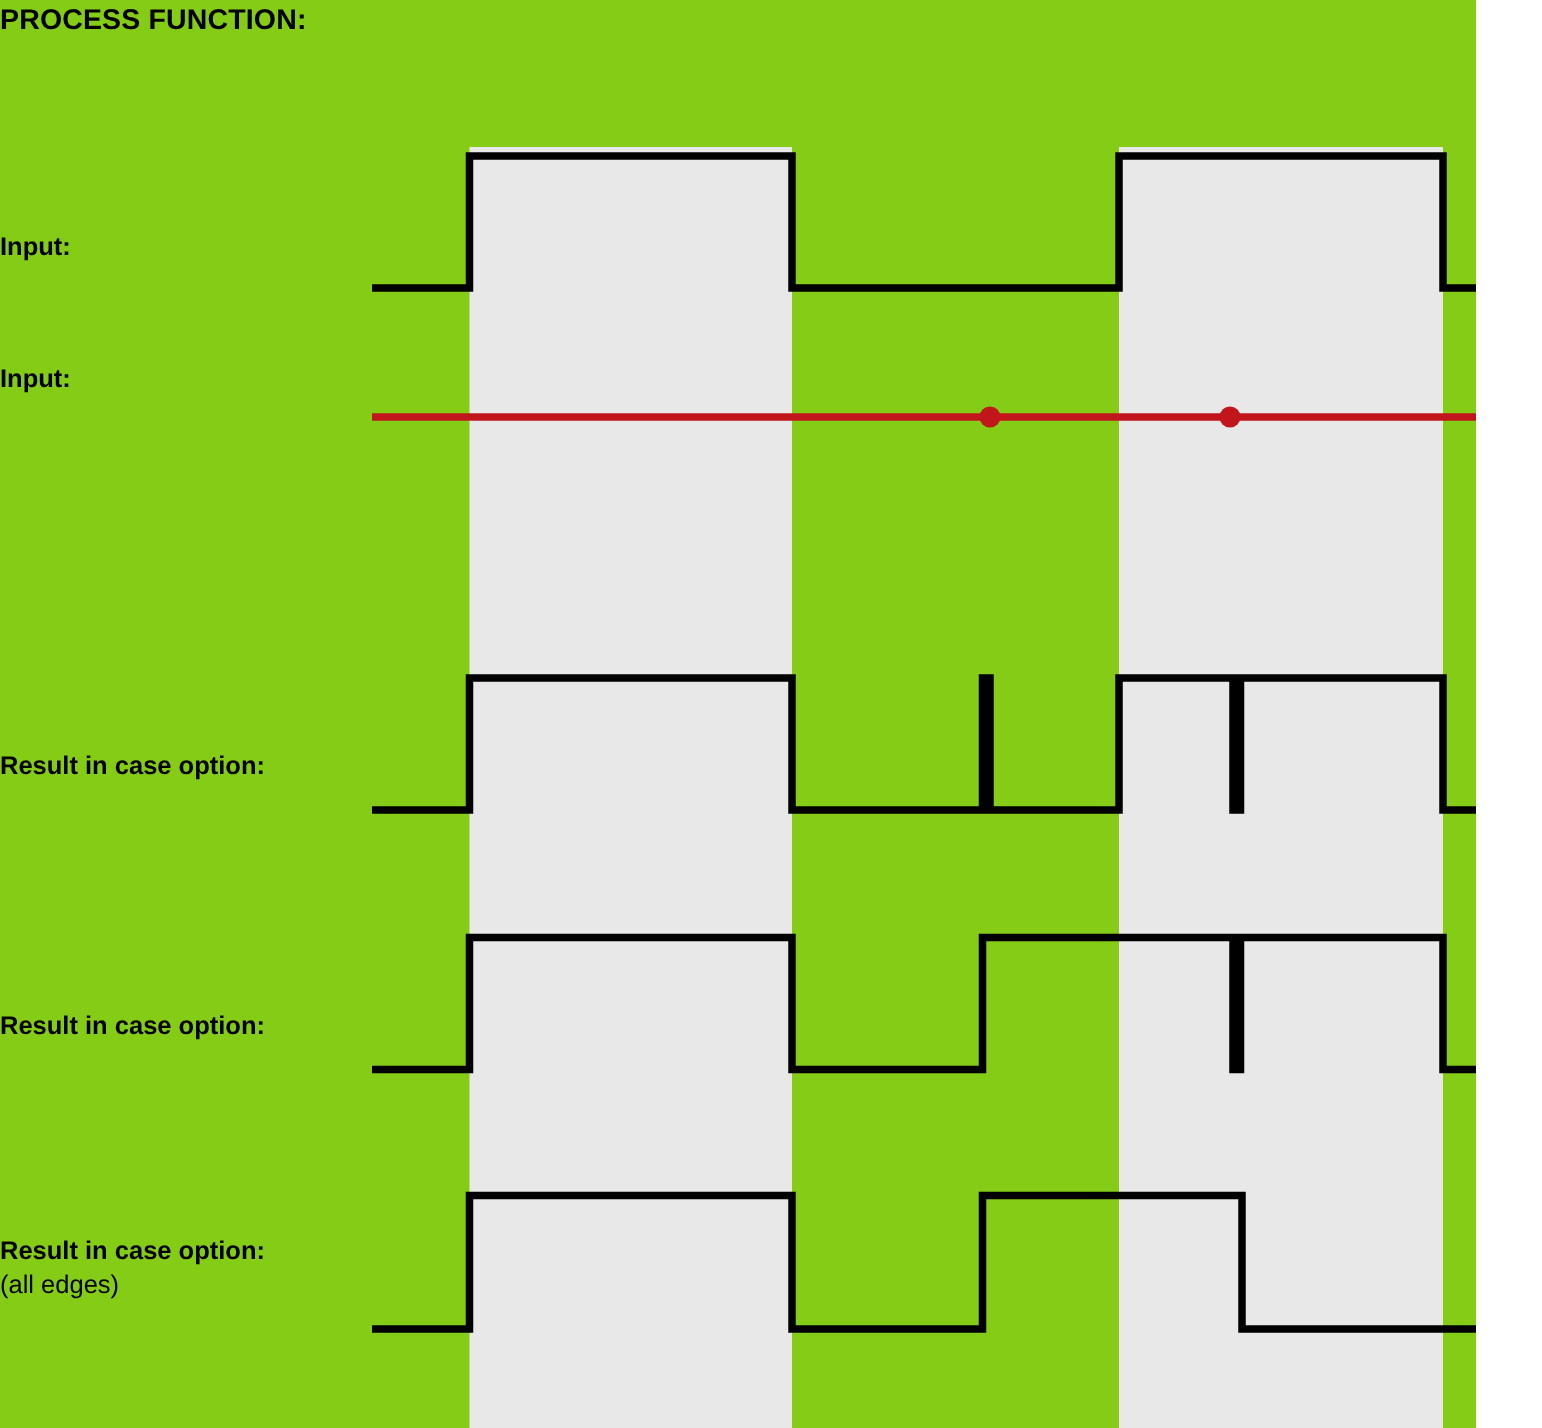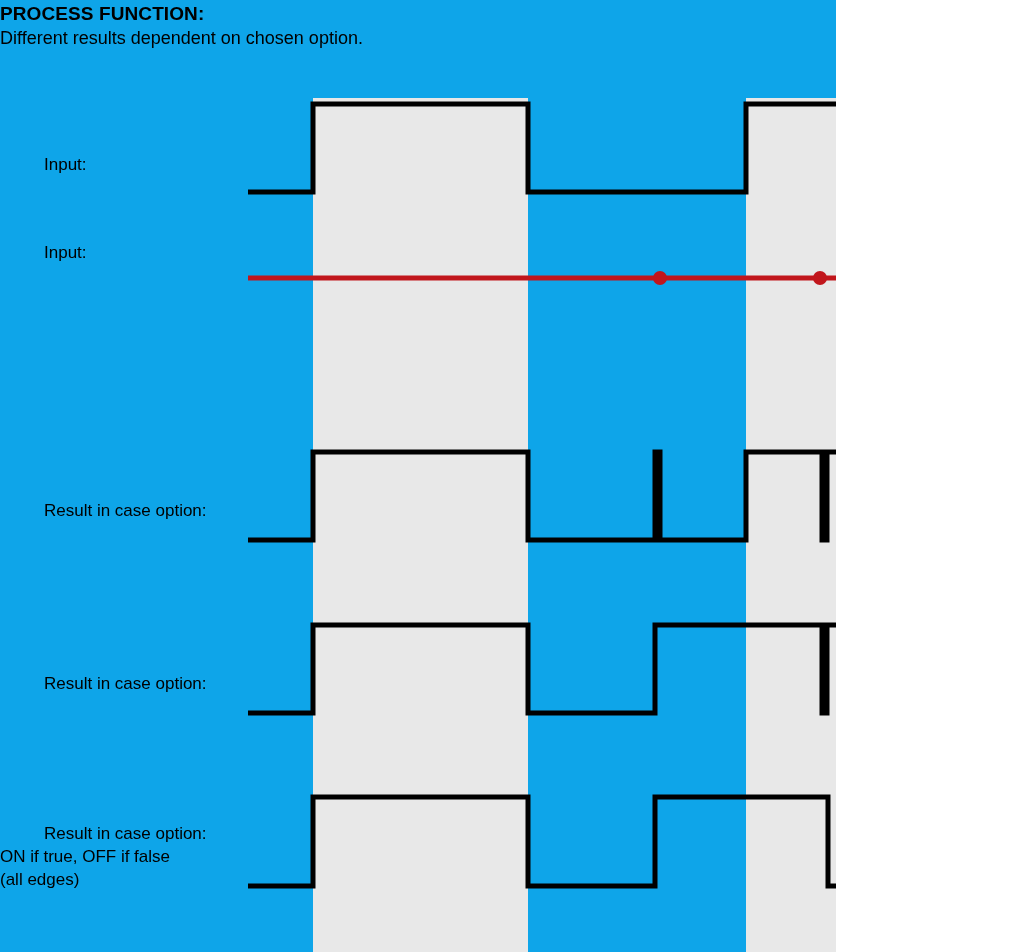--- a/index.html
+++ b/index.html
@@ -8,24 +8,24 @@
     padding: 0;
     background: #ffffff;
   }
   body {
     font-family: "Liberation Sans", sans-serif;
     color: #000000;
     -webkit-font-smoothing: antialiased;
   }
   #page {
     position: relative;
-    width: 836px;
+    width: 984px;
     height: 952px;
     overflow: hidden;
-    background: #0ea5e9;
+    background: #84cc16;
   }
 
   
   #header {
     position: absolute;
     left: 0px;
     top: 0px;
     width: 640px;
   }
   .title {
@@ -45,22 +45,21 @@
   
   .row-label {
     position: absolute;
     left: 0px;
     width: 246px;
     font-size: 17px;
     line-height: 23px;
   }
   .row-label .lbl-strong {
     display: block;
-    font-weight: normal;
-    padding-left: 44px;
+    font-weight: bold;
   }
   .row-label .lbl-plain {
     display: block;
     font-weight: normal;
   }
 
   #label-input-monitored   { top: 153px; }
   #label-input-request     { top: 241px; }
   #label-result-onoff      { top: 499px; }
   #label-result-ontrue     { top: 672px; }
@@ -76,42 +75,40 @@
   }
   svg { display: block; }
 </style>
 </head>
 <body>
 
 <div id="page">
 
   <div id="header">
     <div class="title">PROCESS FUNCTION:</div>
-    <div class="subtitle">Different results dependent on chosen option.</div>
   </div>
 
   <div class="row-label" id="label-input-monitored">
     <span class="lbl-strong">Input:</span>
   </div>
 
   <div class="row-label" id="label-input-request">
     <span class="lbl-strong">Input:</span>
   </div>
 
   <div class="row-label" id="label-result-onoff">
     <span class="lbl-strong">Result in case option:</span>
   </div>
 
   <div class="row-label" id="label-result-ontrue">
     <span class="lbl-strong">Result in case option:</span>
   </div>
 
   <div class="row-label" id="label-result-alledges">
     <span class="lbl-strong">Result in case option:</span>
-    <span class="lbl-plain">ON if true, OFF if false</span>
     <span class="lbl-plain">(all edges)</span>
   </div>
 
   <div id="waveform-canvas">
     <svg id="wave-svg" width="1028" height="952" viewBox="0 0 1028 952" xmlns="http://www.w3.org/2000/svg">
       <g id="band-layer">
           <rect x="313" y="98" width="215" height="854" fill="#E8E8E8"></rect>
           <rect x="746" y="98" width="216" height="854" fill="#E8E8E8"></rect>
         </g>
       <g id="series-layer">

